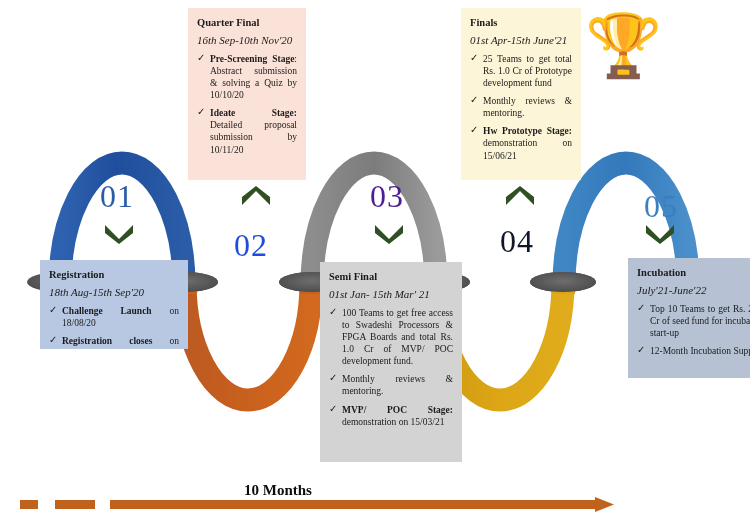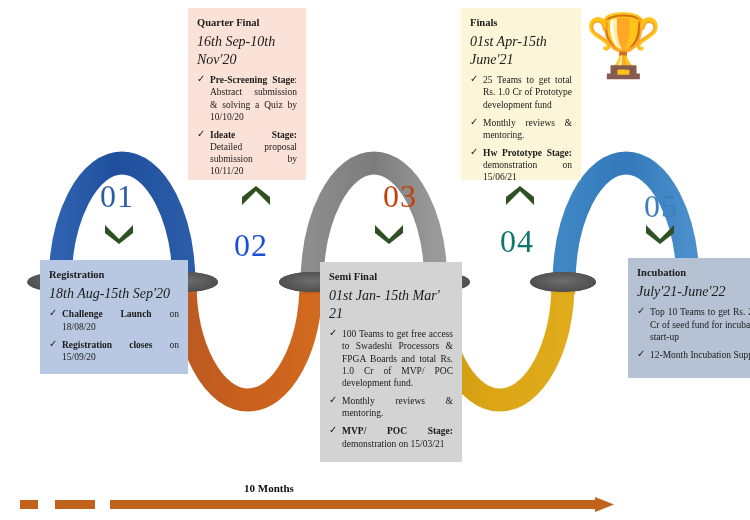--- a/index.html
+++ b/index.html
@@ -64,21 +64,21 @@
     overflow: hidden;
   }
   .box .b-title {
     font-weight: bold;
     font-size: 10.5px;
     margin-bottom: 4px;
     display: block;
   }
   .box .b-date {
     font-style: italic;
-    font-size: 14px;
+    font-size: 11px;
     display: block;
     margin-bottom: 5px;
   }
   .box ul {
     margin: 0;
     padding: 0;
     list-style: none;
   }
   .box li {
     position: relative;
@@ -110,21 +110,21 @@
     font-size: 62px;
     line-height: 1;
     user-select: none;
   }
 
   
   #months-label {
     position: absolute;
     z-index: 4;
     font-weight: bold;
-    font-size: 11px;
+    font-size: 15px;
     color: #0d0d0d;
     white-space: nowrap;
   }
   #timeline {
     position: absolute;
     left: 0;
     top: 496px;
     width: 750px;
     height: 20px;
     z-index: 4;
@@ -204,22 +204,22 @@
       <rect x="552" y="150" width="23" height="14" fill="#dca616"></rect>
       <ellipse cx="185" cy="152" rx="33" ry="10" fill="url(#padg)"></ellipse>
       <ellipse cx="312" cy="152" rx="33" ry="10" fill="url(#padg)"></ellipse>
       <ellipse cx="437" cy="152" rx="33" ry="10" fill="url(#padg)"></ellipse>
       <ellipse cx="563" cy="152" rx="33" ry="10" fill="url(#padg)"></ellipse>
     </g>
   </svg>
 
   <div class="step-num" style="left:100px; top:180px; color:#2b5ca8;">01</div>
   <div class="step-num" style="left:234px; top:229px; color:#1d4ed8;">02</div>
-  <div class="step-num" style="left:370px; top:180px; color:#c2410c;margin-left:13px;">03</div>
-  <div class="step-num" style="left:500px; top:225px; color:#0f766e;text-align:center;">04</div>
+  <div class="step-num" style="left:370px; top:180px; color:#4c1d95;">03</div>
+  <div class="step-num" style="left:500px; top:225px; color:#0f172a;text-align:center;">04</div>
   <div class="step-num" style="left:644px; top:190px; color:#3a7fbf;">05</div>
 
   <svg class="chev" style="left:102px; top:222px;" viewBox="0 0 34 22">
     <path d="M3 3 L17 17 L31 3 L31 11 L17 22 L3 11 Z" fill="#2f5022"></path>
   </svg>
   <svg class="chev" style="left:239px; top:186px;" viewBox="0 0 34 22">
     <path d="M3 19 L17 5 L31 19 L31 11 L17 0 L3 11 Z" fill="#2f5022"></path>
   </svg>
   <svg class="chev" style="left:372px; top:222px;" viewBox="0 0 34 22">
     <path d="M3 3 L17 17 L31 3 L31 11 L17 22 L3 11 Z" fill="#2f5022"></path>
@@ -260,21 +260,21 @@
         <span class="tick">✓</span>
         <b></b><span>Monthly reviews &amp; mentoring.</span>
       </li>
       <li>
         <span class="tick">✓</span>
         <b>Hw Prototype Stage:</b><span> demonstration on 15/06/21</span>
       </li>
     </ul>
   </div>
 
-  <div class="box box-blue" style="left:40px; top:260px; width:148px; height:114px;">
+  <div class="box box-blue" style="left:40px; top:260px; width:148px; height:89px;">
     <span class="b-title">Registration</span>
     <span class="b-date">18th Aug-15th Sep'20</span>
     <ul>
       <li>
         <span class="tick">✓</span>
         <b>Challenge Launch</b><span> on 18/08/20</span>
       </li>
       <li>
         <span class="tick">✓</span>
         <b>Registration closes</b><span> on 15/09/20</span>

